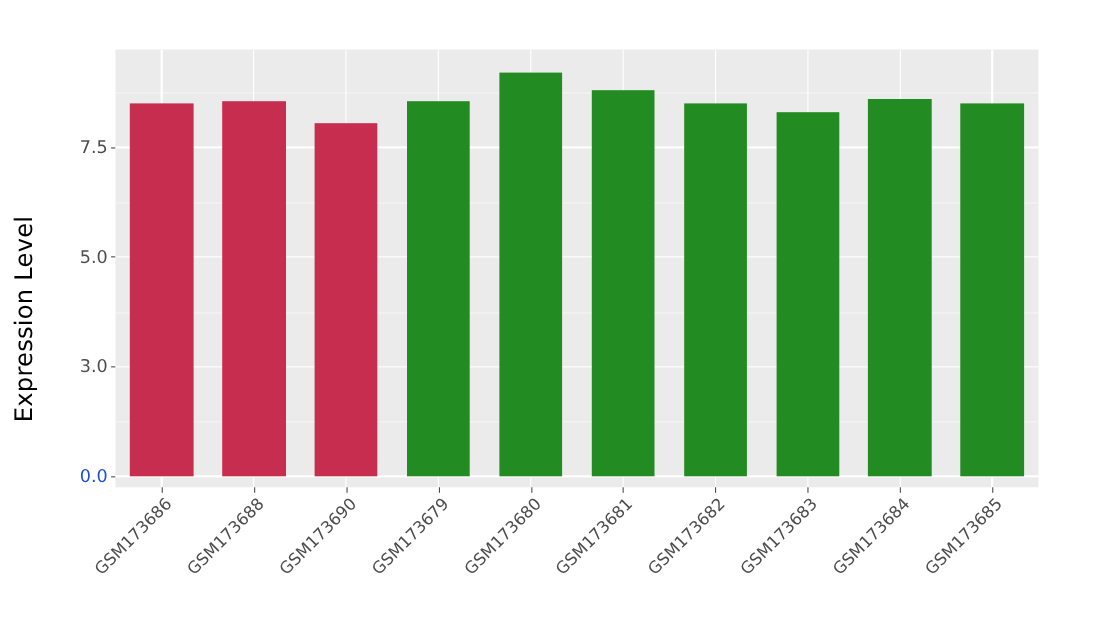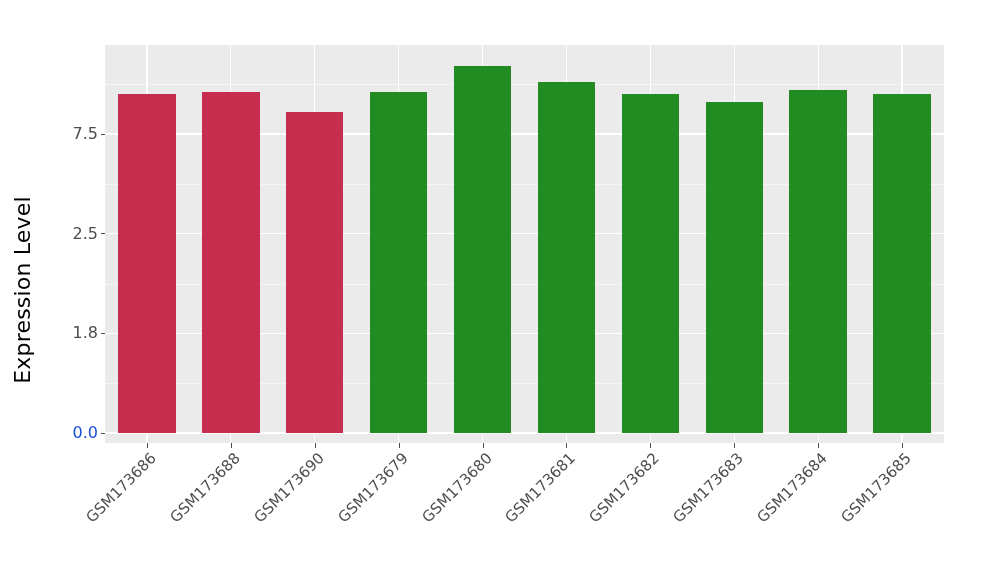--- a/index.html
+++ b/index.html
@@ -149,25 +149,25 @@
 <div id="chart-root">
 
   <div id="y-axis-title">Expression Level</div>
 
   <div id="y-axis-ticks">
       <div class="y-tick" style="top: 433px;">
         <span class="y-tick-label" style="color: #1d4ed8;">0.0</span>
         <span class="y-tick-mark" style="background: rgb(77, 77, 77);"></span>
       </div>
       <div class="y-tick" style="top: 333.333px;">
-        <span class="y-tick-label" style="color: rgb(77, 77, 77);">1.8</span>
+        <span class="y-tick-label" style="color: rgb(77, 77, 77);">3.0</span>
         <span class="y-tick-mark" style="background: rgb(77, 77, 77);"></span>
       </div>
       <div class="y-tick" style="top: 233.667px;">
-        <span class="y-tick-label" style="color: rgb(77, 77, 77);">2.5</span>
+        <span class="y-tick-label" style="color: rgb(77, 77, 77);">5.0</span>
         <span class="y-tick-mark" style="background: rgb(77, 77, 77);"></span>
       </div>
       <div class="y-tick" style="top: 134px;">
         <span class="y-tick-label" style="color: rgb(77, 77, 77);">7.5</span>
         <span class="y-tick-mark" style="background: rgb(77, 77, 77);"></span>
       </div>
     </div>
 
   <div id="plot-panel">
       <div class="grid-minor" style="top: 338.167px; background: rgb(245, 245, 245);"></div>

